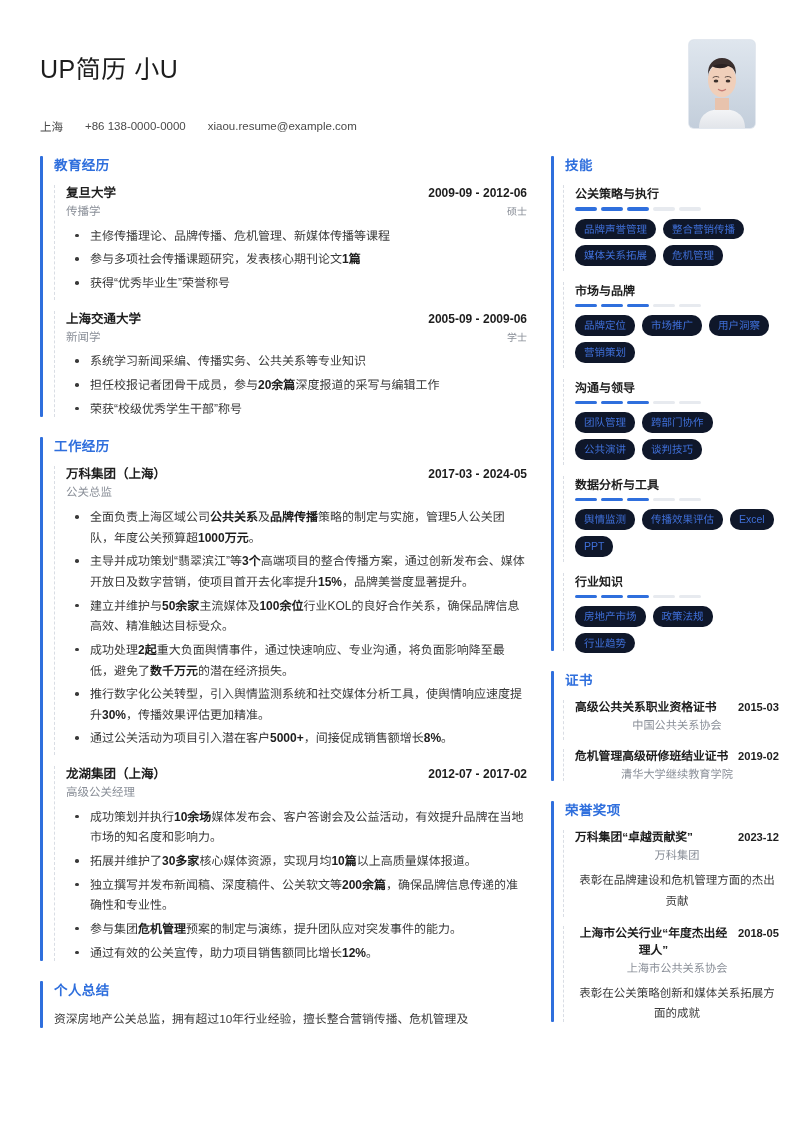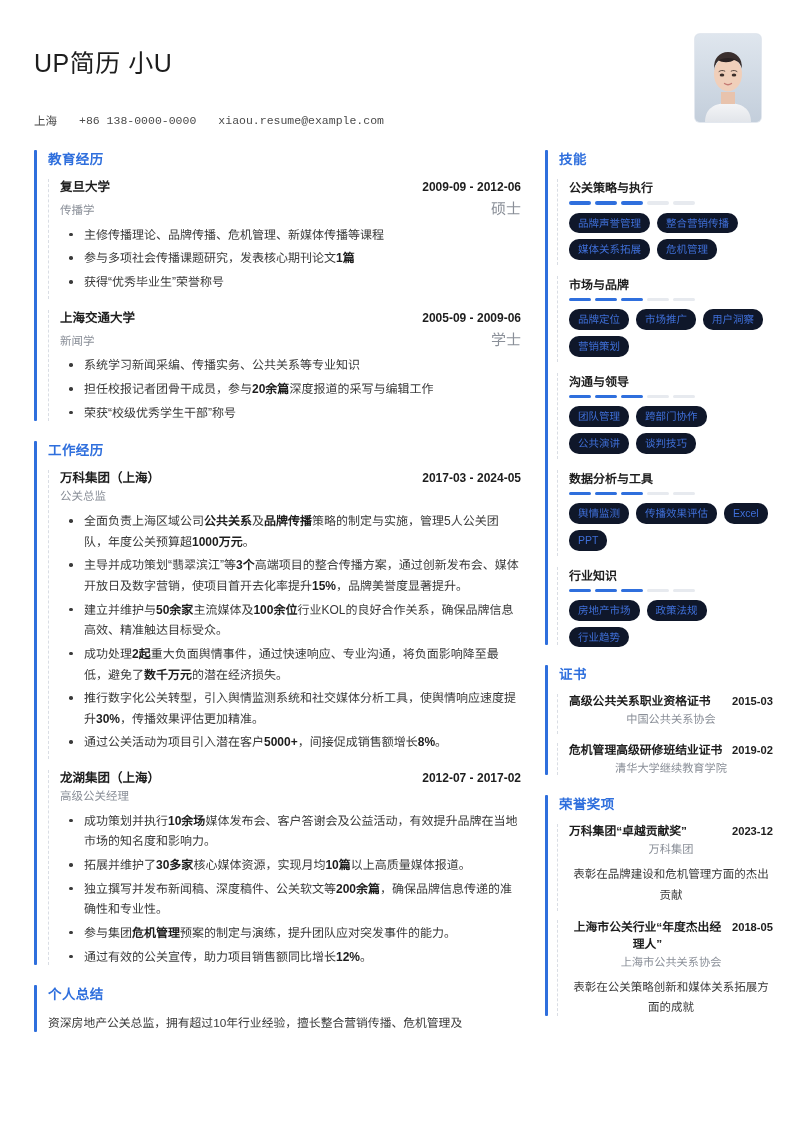--- a/index.html
+++ b/index.html
@@ -12,21 +12,21 @@
     height: 1130px;
     overflow: hidden;
     font-family: "Liberation Sans", "DejaVu Sans", sans-serif;
     color: #2b2b2b;
     -webkit-font-smoothing: antialiased;
   }
   .page {
     position: relative;
     width: 799px;
     height: 1130px;
-    padding: 0;
+    padding: 6px;
     box-sizing: border-box;
     background: #ffffff;
   }
 
   
   .header {
     padding: 34px 34px 0 34px;
     display: flex;
     align-items: flex-start;
     justify-content: space-between;
@@ -39,21 +39,20 @@
     color: #1d1d1d;
     line-height: 1.2;
   }
   .contact-row {
     margin-top: 34px;
     font-size: 11.5px;
     color: #4a4a4a;
     display: flex;
     gap: 22px;
     align-items: center;
-    font-family: Liberation Mono, monospace;
   }
   .contact-row span { white-space: nowrap; }
 
   .photo {
     width: 66px;
     height: 88px;
     border-radius: 5px;
     overflow: hidden;
     background: #cfd8e3;
     box-shadow: 0 0 0 1px #e3e8ef;
@@ -133,21 +132,21 @@
     align-items: baseline;
     gap: 10px;
     margin-top: 1px;
   }
   .entry-role {
     font-size: 11.5px;
     color: #8a8f98;
     line-height: 1.45;
   }
   .entry-degree {
-    font-size: 15px;
+    font-size: 10px;
     color: #8a8f98;
     white-space: nowrap;
   }
 
   ul.bullets {
     list-style: none;
     margin: 6px 0 0 0;
     padding: 0;
   }
   ul.bullets li {

